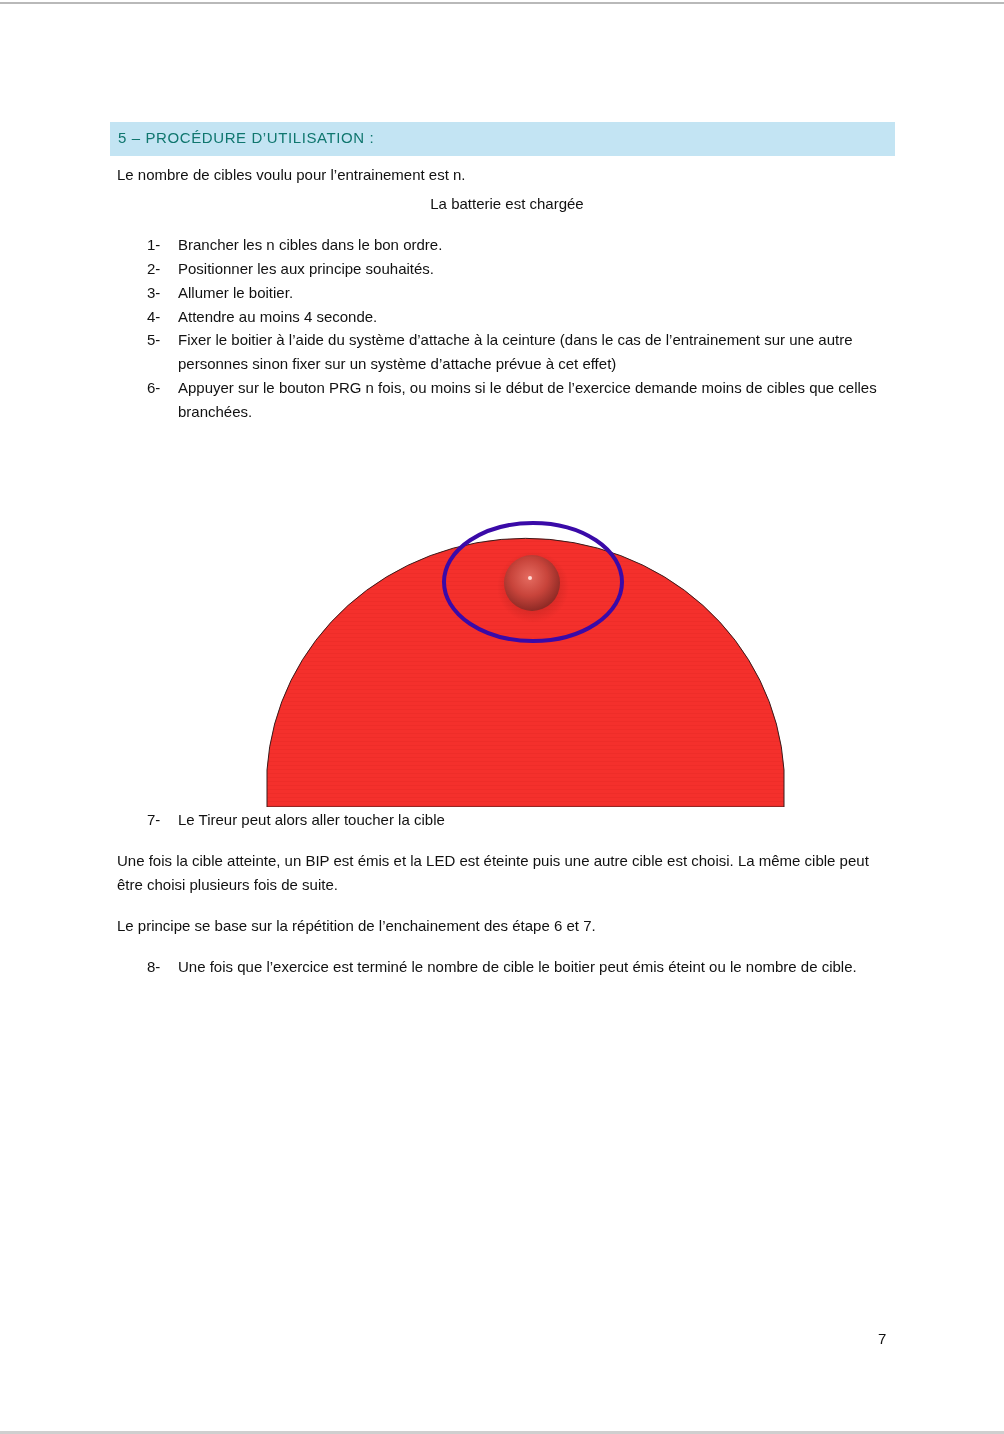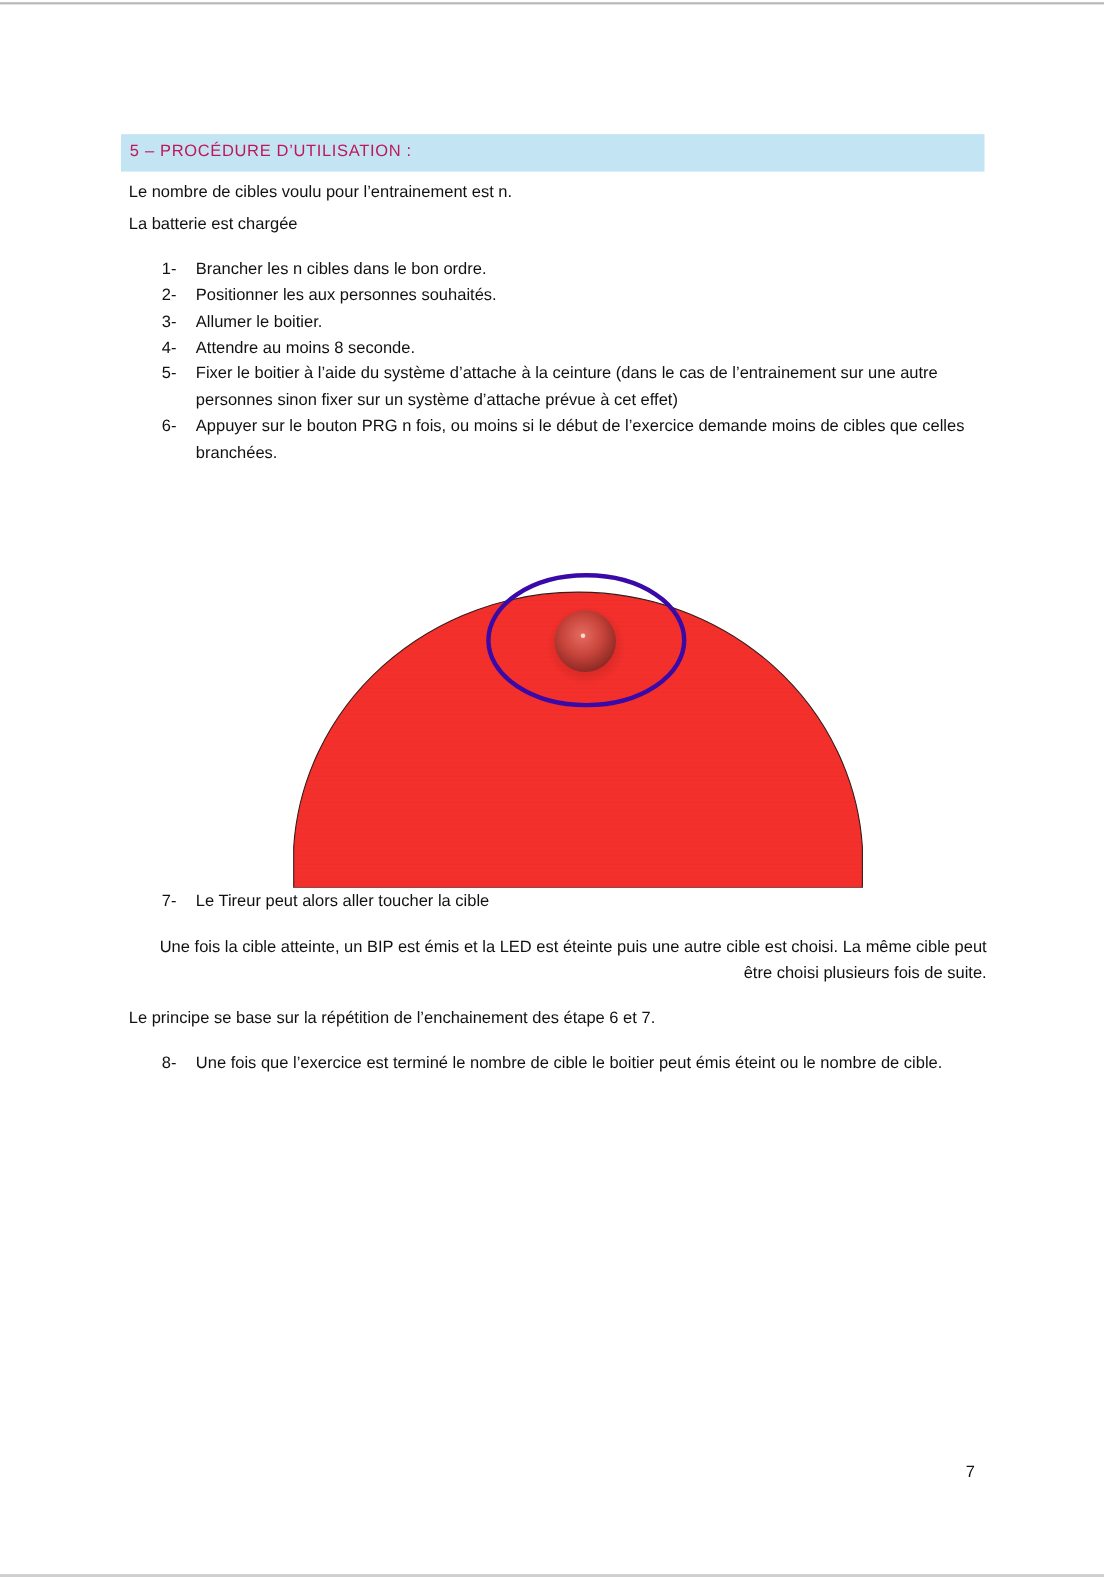--- a/index.html
+++ b/index.html
@@ -3,58 +3,58 @@
   <meta charset="utf-8">
   <style>
     html, body { margin: 0; padding: 0; background: #ffffff; }
     body { width: 1004px; height: 1434px; position: relative; overflow: hidden;
            font-family: "Liberation Sans", "DejaVu Sans", sans-serif; color: #111; }
     .page-border-top { position: absolute; left: 0; top: 2px; width: 1004px; height: 2px; background: #b9b9b9; }
     .page-border-bottom { position: absolute; left: 0; top: 1431px; width: 1004px; height: 3px; background: #cfcfcf; }
 
     .section-header { position: absolute; left: 110px; top: 122px; width: 785px; height: 34px;
                       background: #c3e4f3; }
-    .section-header span { position: absolute; left: 8px; top: 7px; font-size: 15px; letter-spacing: 0.6px; color: #be185d; }
+    .section-header span { position: absolute; left: 8px; top: 7px; font-size: 15px; letter-spacing: 0.6px; color: #0f766e; }
 
     .para { position: absolute; left: 117px; font-size: 15px; line-height: 24px; width: 780px; }
     .li { position: absolute; left: 147px; width: 745px; font-size: 15px; line-height: 24px; }
     .li .num { position: absolute; left: 0; top: 0; width: 28px; }
     .li .txt { position: absolute; left: 31px; top: 0; width: 712px; }
 
     .target-figure { position: absolute; left: 264px; top: 515px; width: 524px; height: 292px; }
 
     .page-number { position: absolute; left: 878px; top: 1330px; font-size: 15px; }
   </style>
 </head>
 <body>
 
 <div class="page-border-top"></div>
 
 <div class="section-header">
   <span>5 – PROCÉDURE D’UTILISATION :</span>
 </div>
 
 <div class="para" style="top:163px;">Le nombre de cibles voulu pour l’entrainement est n.</div>
-<div class="para" style="top:192px;">La batterie est chargée</div>
+<div class="para" style="top:192px;text-align:center;">La batterie est chargée</div>
 
 <div class="li" style="top:233px;">
   <span class="num">1-</span>
   <span class="txt">Brancher les n cibles dans le bon ordre.</span>
 </div>
 <div class="li" style="top:257px;">
   <span class="num">2-</span>
-  <span class="txt">Positionner les aux personnes souhaités.</span>
+  <span class="txt">Positionner les aux principe souhaités.</span>
 </div>
 <div class="li" style="top:281px;">
   <span class="num">3-</span>
   <span class="txt">Allumer le boitier.</span>
 </div>
 <div class="li" style="top:305px;">
   <span class="num">4-</span>
-  <span class="txt">Attendre au moins 8 seconde.</span>
+  <span class="txt">Attendre au moins 4 seconde.</span>
 </div>
 <div class="li" style="top:328px;">
   <span class="num">5-</span>
   <span class="txt">Fixer le boitier à l’aide du système d’attache à la ceinture (dans le cas de l’entrainement sur une autre personnes sinon fixer sur un système d’attache prévue à cet effet)</span>
 </div>
 <div class="li" style="top:376px;">
   <span class="num">6-</span>
   <span class="txt">
     <span>Appuyer sur le bouton PRG n fois, ou moins si le début de l’exercice demande moins de cibles que celles branchées.</span><br>
     <br>
@@ -82,21 +82,21 @@
   <circle cx="268" cy="68" r="28" fill="url(#ledGrad)"></circle>
   <circle cx="266" cy="63" r="2" fill="#ffdcd6"></circle>
   <ellipse cx="269" cy="67" rx="89" ry="59" fill="none" stroke="#3a0aa8" stroke-width="4"></ellipse>
 </svg>
 
 <div class="li" style="top:808px;">
   <span class="num">7-</span>
   <span class="txt">Le Tireur peut alors aller toucher la cible</span>
 </div>
 
-<div class="para" style="top:849px;text-align:right;">Une fois la cible atteinte, un BIP est émis et la LED est éteinte puis une autre cible est choisi. La même cible peut être choisi plusieurs fois de suite.</div>
+<div class="para" style="top:849px;">Une fois la cible atteinte, un BIP est émis et la LED est éteinte puis une autre cible est choisi. La même cible peut être choisi plusieurs fois de suite.</div>
 <div class="para" style="top:914px;">Le principe se base sur la répétition de l’enchainement des étape 6 et 7.</div>
 
 <div class="li" style="top:955px;">
   <span class="num">8-</span>
   <span class="txt">Une fois que l’exercice est terminé le nombre de cible le boitier peut émis éteint ou le nombre de cible.</span>
 </div>
 
 <div class="page-number">7</div>
 
 <div class="page-border-bottom"></div>

